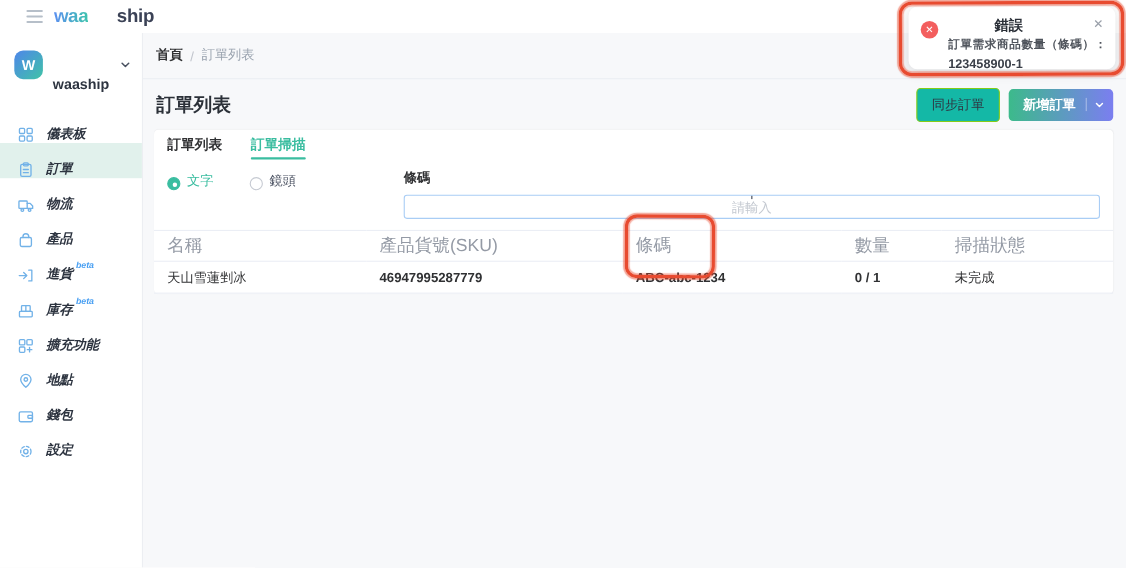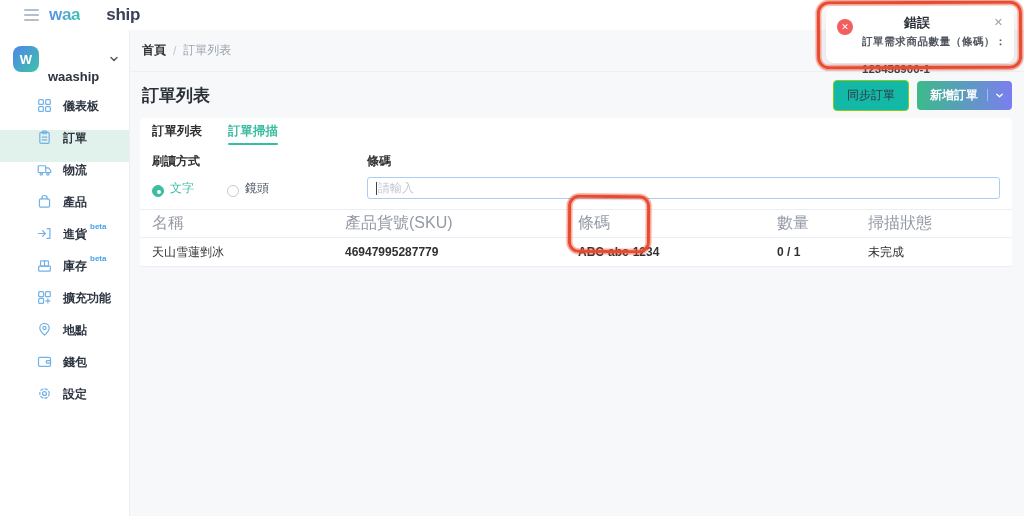--- a/index.html
+++ b/index.html
@@ -14,21 +14,21 @@
   .logo .waa { background:linear-gradient(90deg,#5b8ff0,#3ec3ae); -webkit-background-clip:text; background-clip:text; color:transparent; }
   .logo .ship { color:#3b4256;margin-left:26px; }
 
   
   .sidebar { position:absolute; left:0; top:30px; width:130px; height:486px; background:#fff; border-right:1px solid #eceef2; z-index:4; }
   .workspace { display:flex; align-items:center; height:58px; padding:0 10px 0 13px; cursor:pointer; }
   .ws-avatar { width:26px; height:26px; border-radius:8px; background:linear-gradient(135deg,#4f86ea,#3fc3a7); color:#fff; font-size:13px; font-weight:700; display:flex; align-items:center; justify-content:center; }
   .ws-name { margin-left:9px; font-size:13px; font-weight:700; color:#2d3440; flex:1;margin-top:34px; }
   .ws-chevron { color:#4a5261; display:flex; }
   .nav { margin-top:10px; }
-  .nav-item { display:flex; align-items:flex-start; height:32px; padding-left:37px; cursor:pointer; }
+  .nav-item { display:flex; align-items:flex-end; height:32px; padding-left:16px; cursor:pointer;font-style:italic; }
   .nav-item.active { background:#e1f1ec; }
   .nav-icon { width:15px; height:15px; display:flex; align-items:center; justify-content:center; color:#72b2e8; }
   .nav-icon svg { width:15px; height:15px; stroke:#72b2e8; fill:none; stroke-width:1.3; stroke-linecap:round; stroke-linejoin:round; }
   .nav-label { margin-left:11px; font-size:12px; font-weight:600; color:#2d3440; }
   .beta { font-size:8px; font-weight:700; color:#4aa0f2; vertical-align:super; margin-left:3px; position:relative; top:-4px; }
 
   
   .main { position:absolute; left:130px; top:30px; width:894px; height:486px; background:#f7f8fa; }
   .breadcrumb-row { height:42px; display:flex; align-items:center; padding-left:12px; border-bottom:1px solid #eceff3; font-size:12px; }
   .bc-home { color:#303133; font-weight:600; cursor:pointer; }
@@ -52,36 +52,36 @@
   .form-col-left { width:215px; }
   .form-col-right { flex:1; }
   .form-label { font-size:12px; font-weight:600; color:#303133; margin-bottom:7px; }
   .radio-group { display:flex; align-items:center; gap:33px; height:22px; }
   .radio { display:flex; align-items:flex-end; gap:6px; cursor:pointer; }
   .radio-dot { width:12px; height:12px; border-radius:50%; border:1px solid #c6cad2; background:#fff; }
   .radio.selected .radio-dot { background:#3abda0; border-color:#3abda0; position:relative; }
   .radio.selected .radio-dot::after { content:""; position:absolute; left:4px; top:4px; width:4px; height:4px; border-radius:50%; background:#fff; }
   .radio-label { font-size:12px; color:#4a5161; }
   .radio.selected .radio-label { color:#3abda0; }
-  .barcode-input { width:100%; height:22px; border:1px solid #a9cdf5; border-radius:3px; background:#fff; display:flex; align-items:center; padding:0 8px; }
+  .barcode-input { width:100%; height:22px; border:1px solid #a9cdf5; border-radius:3px; background:#fff; display:flex; align-items:center; padding:0 8px;flex-direction:column; }
   .caret { width:1px; height:13px; background:#3a4150; margin-right:1px; }
   .placeholder { font-size:12px; color:#c3c8d0; }
 
   table { width:100%; border-collapse:collapse; table-layout:fixed; }
   thead th { font-size:16px; font-weight:400; color:#949aa5; text-align:left; height:28px; padding:0 0 0 12px; border-top:1px solid #ebeef5; border-bottom:1px solid #ebeef5; }
   tbody td { font-size:12px; color:#303133; height:29px; padding:0 0 0 12px; border-bottom:1px solid #ebeef5; }
   td.bold { font-weight:700; }
 
   
   .toast { position:absolute; left:826px; top:6px; width:188px; height:57px; background:#fff; border-radius:8px; box-shadow:0 2px 12px rgba(0,0,0,.12); z-index:40; padding:10px 12px 8px 36px; }
   .toast-icon { position:absolute; left:11px; top:13px; width:16px; height:16px; border-radius:50%; background:#f35e5e; color:#fff; font-size:9px; font-weight:700; display:flex; align-items:center; justify-content:center; }
   .toast-title { font-size:13px; font-weight:700; color:#2b3038; line-height:14px;margin-left:42px; }
   .toast-close { position:absolute; right:11px; top:11px; font-size:11px; color:#9aa0aa; cursor:pointer; line-height:11px; }
   .toast-msg { margin-top:5px; font-size:10.5px; letter-spacing:0.6px; color:#4f545c; font-weight:600; white-space:nowrap; line-height:13px; }
-  .toast-num { font-size:11.5px; font-weight:700; color:#3a3f48; margin-top:15px; line-height:13px; }
+  .toast-num { font-size:11.5px; font-weight:700; color:#3a3f48; margin-top:5px; line-height:13px; }
 
   
   .annotation { position:absolute; border:3px solid #e84b30; pointer-events:none; z-index:50;
                 box-shadow:0 0 1px 1.5px rgba(232,75,48,.5), inset 0 0 1px 1.5px rgba(232,75,48,.45); }
   .annotation.toast-box { left:817px; top:1px; width:205px; height:68px; border-radius:12px; transform:rotate(-0.2deg); }
   .annotation.barcode-box { left:568px; top:195px; width:82px; height:58px; border-radius:11px; transform:rotate(0.3deg); }
 </style>
 </head>
 <body>
 
@@ -234,21 +234,20 @@
   </div>
 
   <div class="card">
     <div class="tab-row">
       <div class="tab">訂單列表</div>
       <div class="tab active">訂單掃描</div>
     </div>
 
     <div class="form-area">
       <div class="form-col-left">
-        <div class="form-label">刷讀方式</div>
         <div class="radio-group">
           <div class="radio selected">
             <span class="radio-dot"></span>
             <span class="radio-label">文字</span>
           </div>
           <div class="radio">
             <span class="radio-dot"></span>
             <span class="radio-label">鏡頭</span>
           </div>
         </div>

